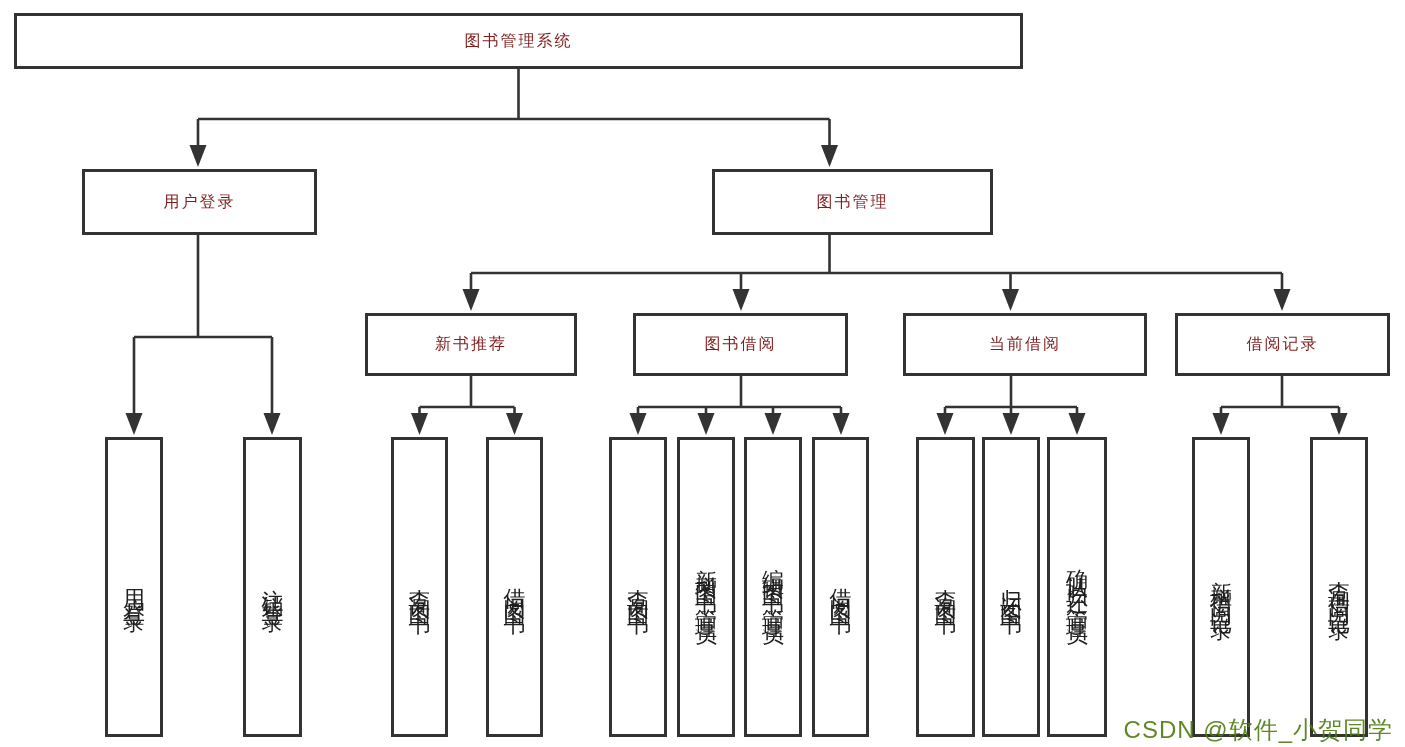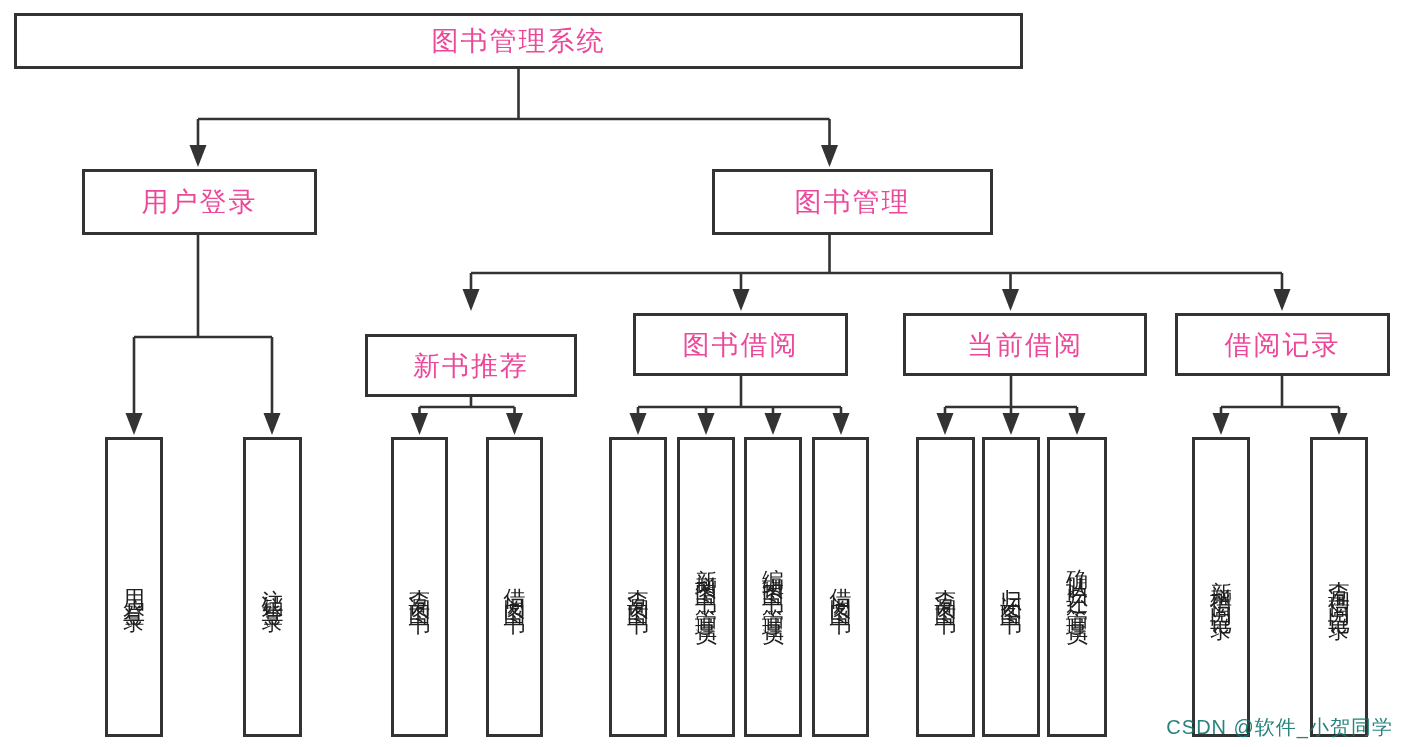--- a/index.html
+++ b/index.html
@@ -17,22 +17,22 @@
     width: 1405px; height: 747px;
   }
   .node {
     position: absolute;
     box-sizing: border-box;
     background: #ffffff;
     border: 3px solid #333333;
     display: flex;
     align-items: center;
     justify-content: center;
-    color: #ec4899;
-    font-size: 27px;
+    color: #7f1d1d;
+    font-size: 16px;
     letter-spacing: 2px;
     white-space: nowrap;
   }
   .leaf {
     position: absolute;
     box-sizing: border-box;
     background: #ffffff;
     border: 3px solid #333333;
     top: 437px;
     height: 300px;
@@ -42,22 +42,22 @@
     color: #1f1f1f;
     font-size: 22px;
     writing-mode: vertical-rl;
     letter-spacing: 8px;
     line-height: 1;
   }
   .watermark {
     position: absolute;
     top: 714px;
     right: 12px;
-    font-size: 20px;
-    color: #0f766e;
+    font-size: 24px;
+    color: #4d7c0f;
     opacity: 0.9;
     letter-spacing: 1px;
     white-space: nowrap;
   }
 </style>
 </head>
 <body>
 
 <div class="canvas">
 
@@ -95,21 +95,21 @@
     <path d="M1282 376 V407 M1221 407 H1339 M1221 407 V414 M1339 407 V414" fill="none" stroke="#333333" stroke-width="2.6"></path>
     <polygon points="1212.5,413 1229.5,413 1221,435" fill="#333333"></polygon>
     <polygon points="1330.5,413 1347.5,413 1339,435" fill="#333333"></polygon>
   </svg>
 
   <div class="node" style="left:14px; top:13px; width:1009px; height:56px;">图书管理系统</div>
 
   <div class="node" style="left:82px; top:169px; width:235px; height:66px;">用户登录</div>
   <div class="node" style="left:712px; top:169px; width:281px; height:66px;">图书管理</div>
 
-  <div class="node" style="left:365px; top:313px; width:212px; height:63px;margin-top:21px;">新书推荐</div>
+  <div class="node" style="left:365px; top:313px; width:212px; height:63px;">新书推荐</div>
   <div class="node" style="left:633px; top:313px; width:215px; height:63px;">图书借阅</div>
   <div class="node" style="left:903px; top:313px; width:244px; height:63px;">当前借阅</div>
   <div class="node" style="left:1175px; top:313px; width:215px; height:63px;">借阅记录</div>
 
   <div class="leaf" style="left:105px; width:58px;">用户登录</div>
   <div class="leaf" style="left:243px; width:59px;">注销登录</div>
   <div class="leaf" style="left:391px; width:57px;">查询图书</div>
   <div class="leaf" style="left:486px; width:57px;">借阅图书</div>
   <div class="leaf" style="left:609px; width:58px;">查询图书</div>
   <div class="leaf" style="left:677px; width:58px;">新增图书（管理员）</div>

